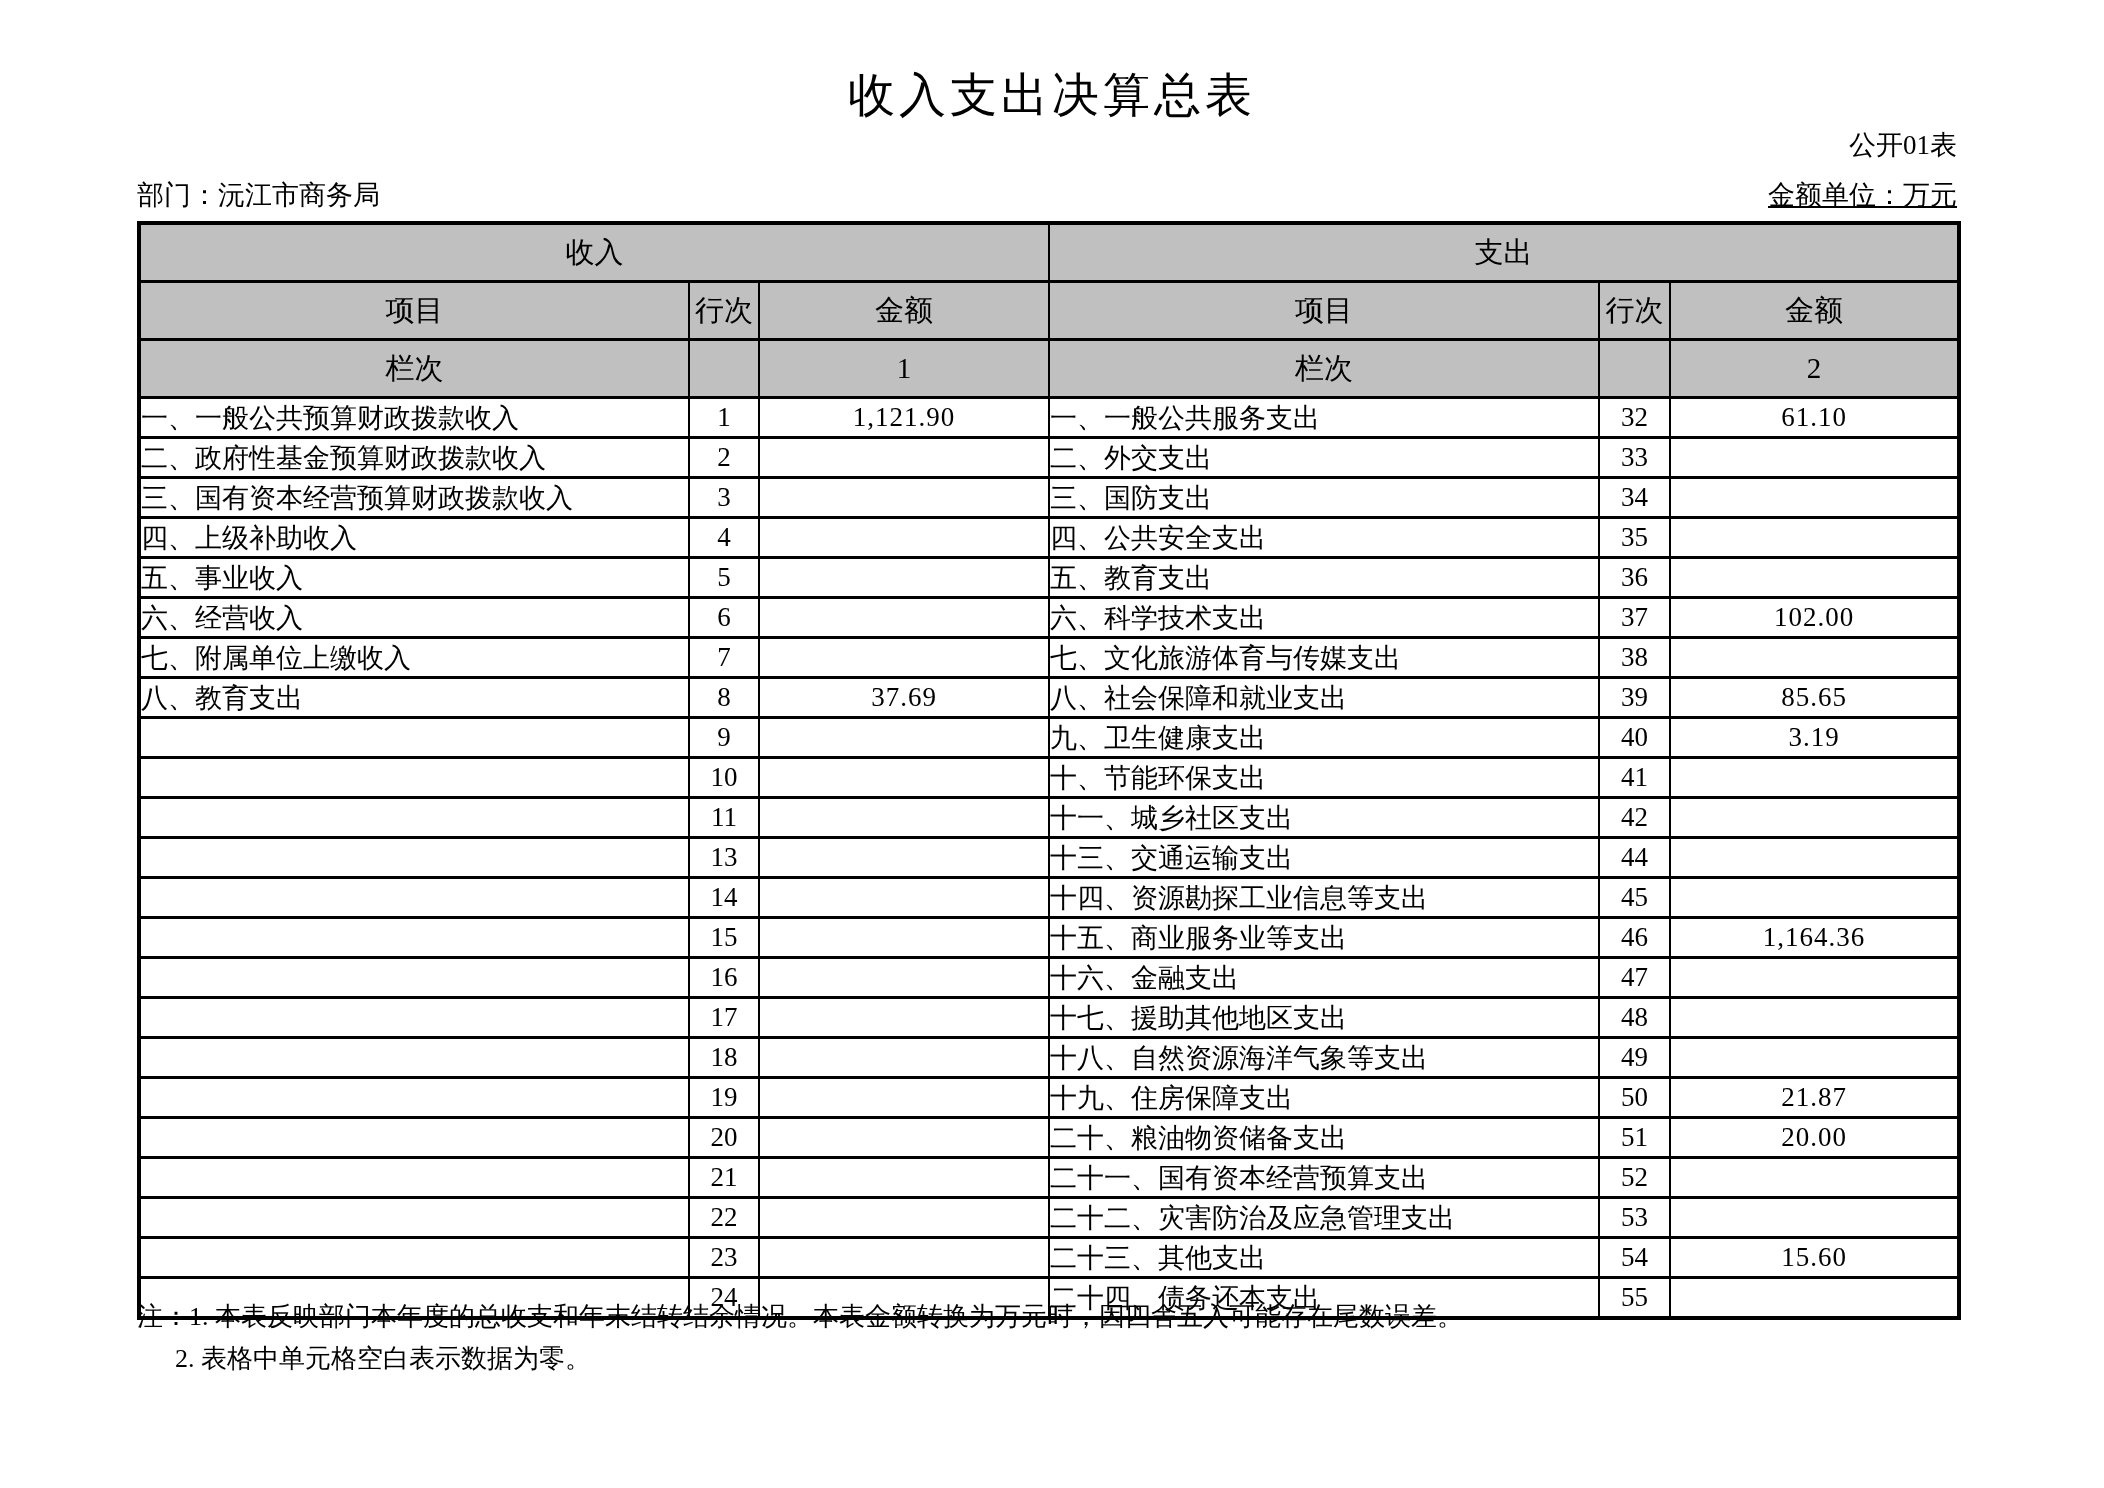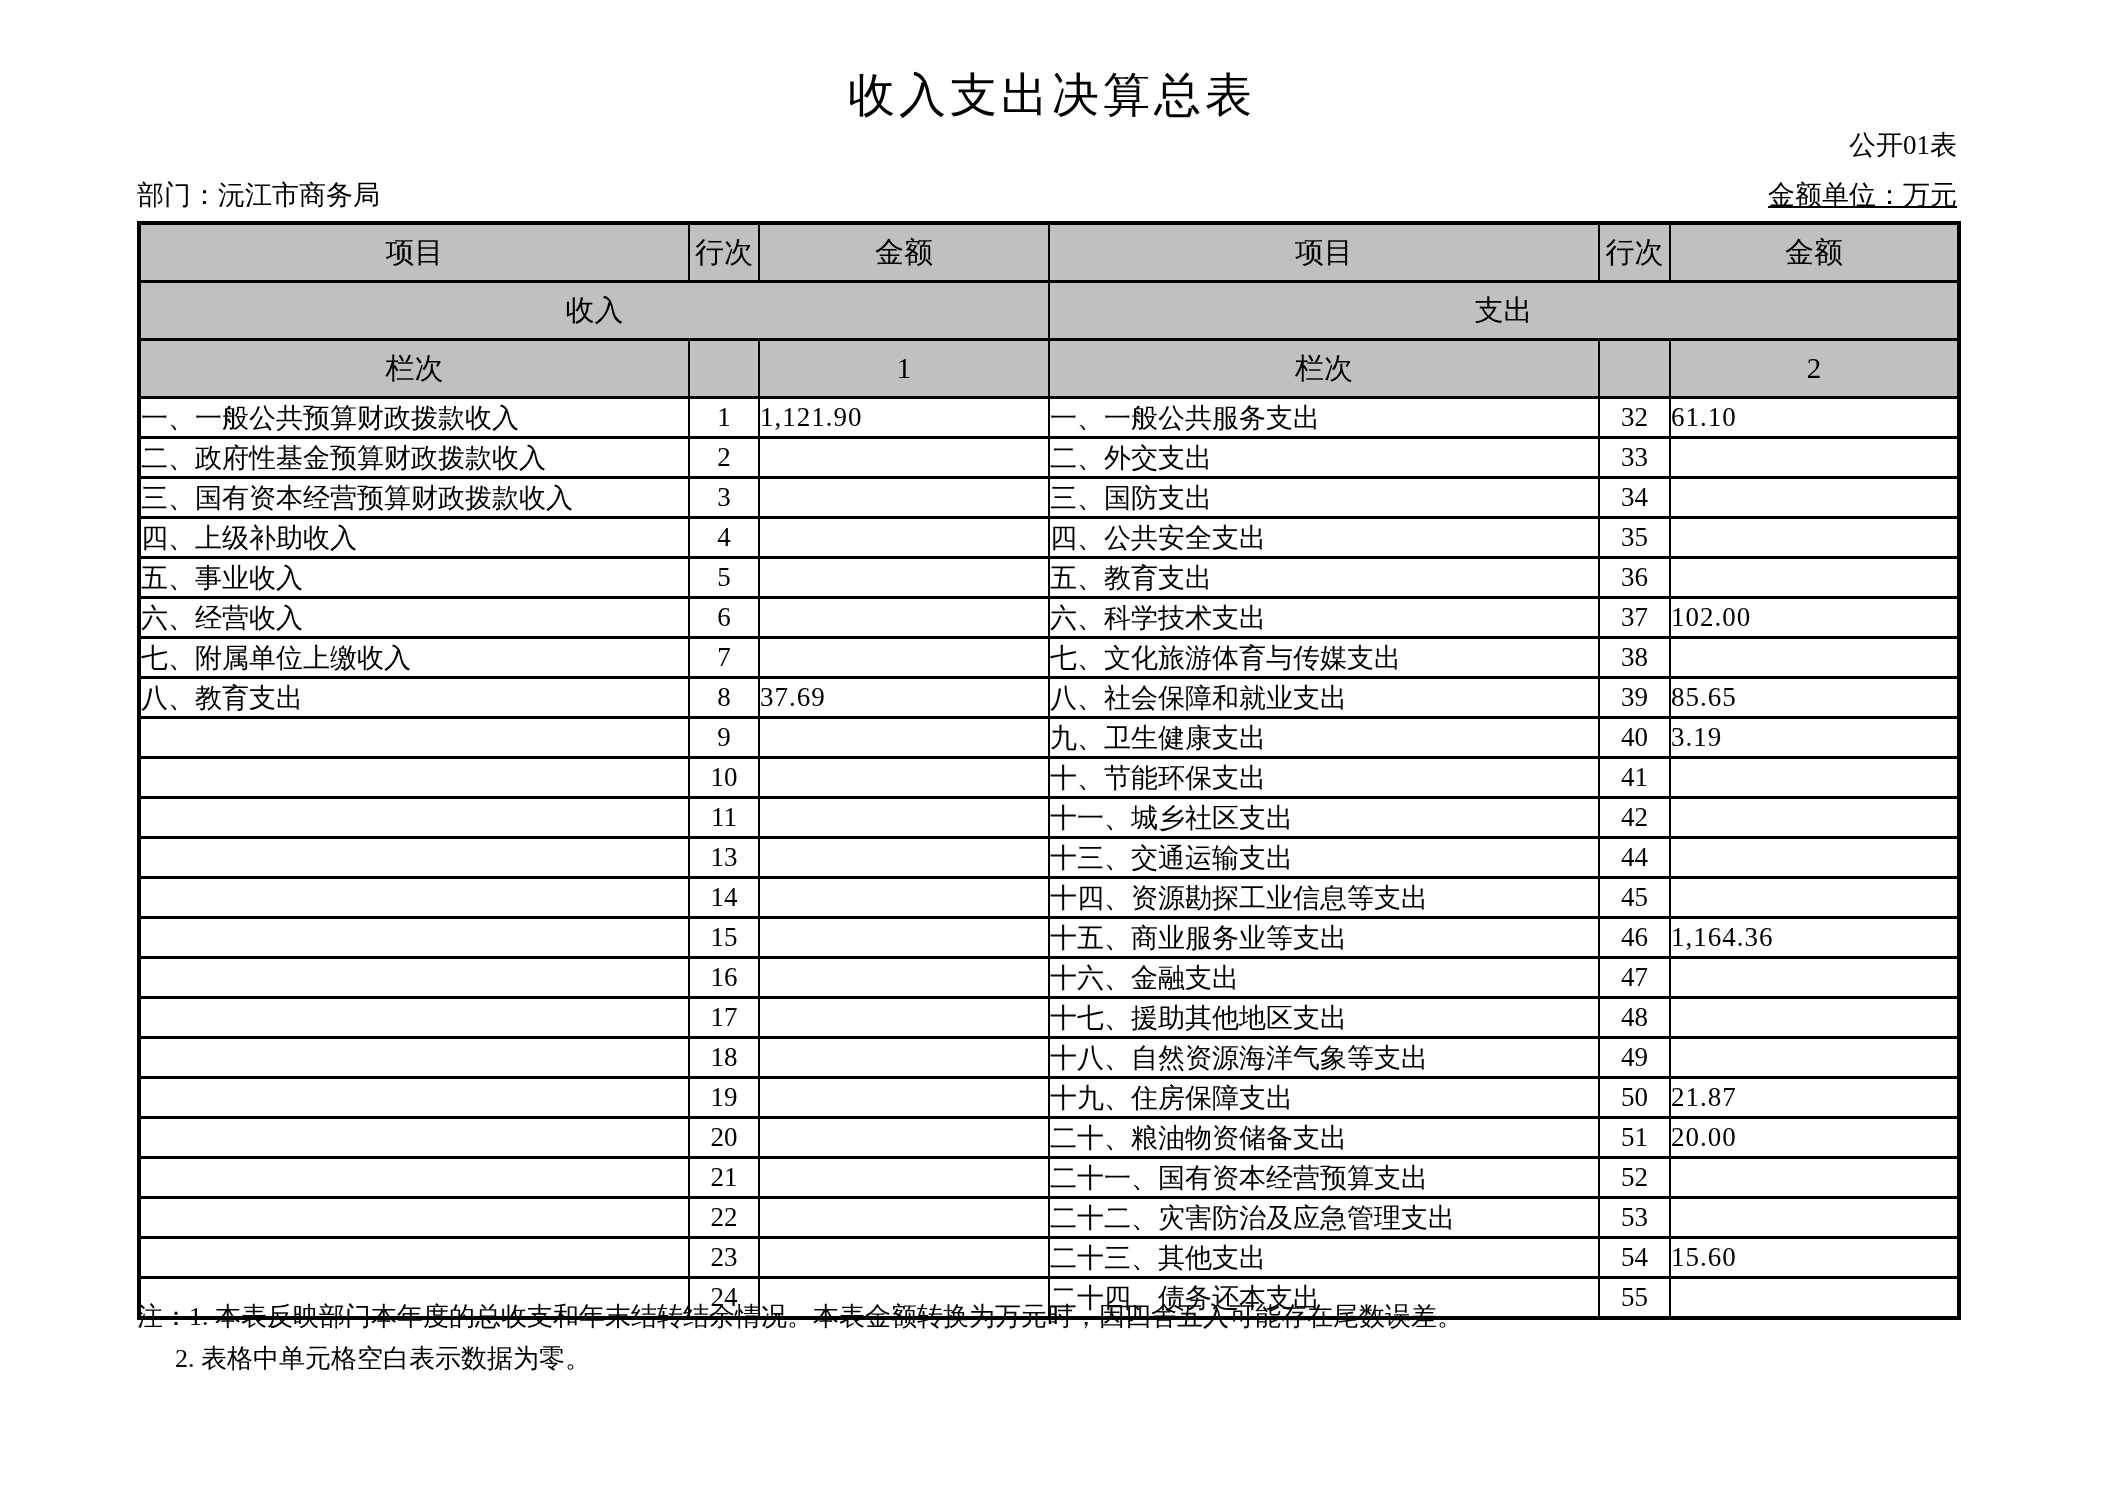--- a/index.html
+++ b/index.html
@@ -46,21 +46,21 @@
     vertical-align:middle;
   }
   tbody td {
     background:#ffffff;
     font-size:27px;
     height:37px;
     vertical-align:middle;
   }
   td.item   { text-align:left;  padding:0 4px;margin-left:30px; }
   td.line   { text-align:center; }
-  td.amount { text-align:left; padding:0 4px; letter-spacing:1px; }
+  td.amount { text-align:center; padding:0 4px; letter-spacing:1px; }
 
   .notes {
     position:absolute; left:137px; top:1296px;
     font-size:26px; line-height:42px;
   }
   .notes .indent { padding-left:38px; }
 </style>
 </head>
 <body>
 
@@ -78,30 +78,30 @@
     <colgroup>
       <col style="width:550px">
         <col style="width:70px">
         <col style="width:290px">
       <col style="width:550px">
         <col style="width:71px">
         <col style="width:289px">
     </colgroup>
     <thead>
       <tr>
+        <th colspan="3">收入</th>
+        <th colspan="3">支出</th>
+      </tr>
+      <tr>
         <th>项目</th>
         <th>行次</th>
         <th>金额</th>
         <th>项目</th>
         <th>行次</th>
         <th>金额</th>
-      </tr>
-      <tr>
-        <th colspan="3">收入</th>
-        <th colspan="3">支出</th>
       </tr>
       <tr>
         <th>栏次</th>
         <th></th>
         <th>1</th>
         <th>栏次</th>
         <th></th>
         <th>2</th>
       </tr>
     </thead>

